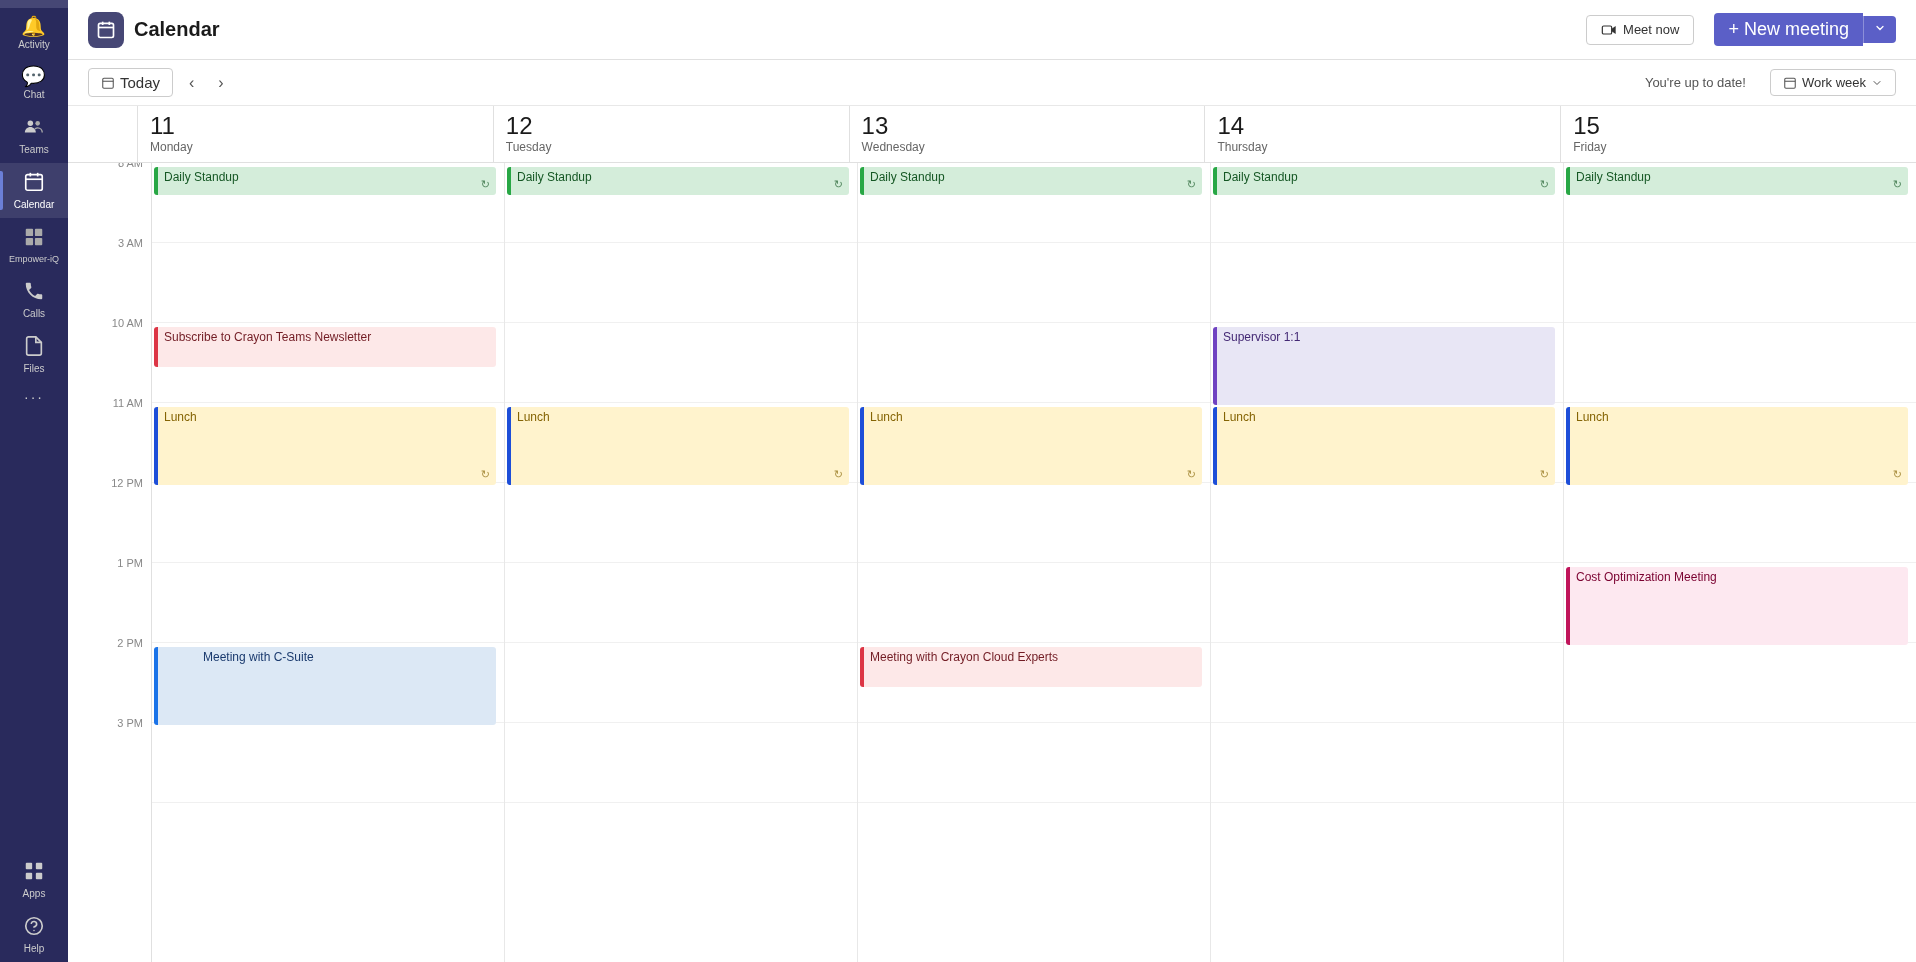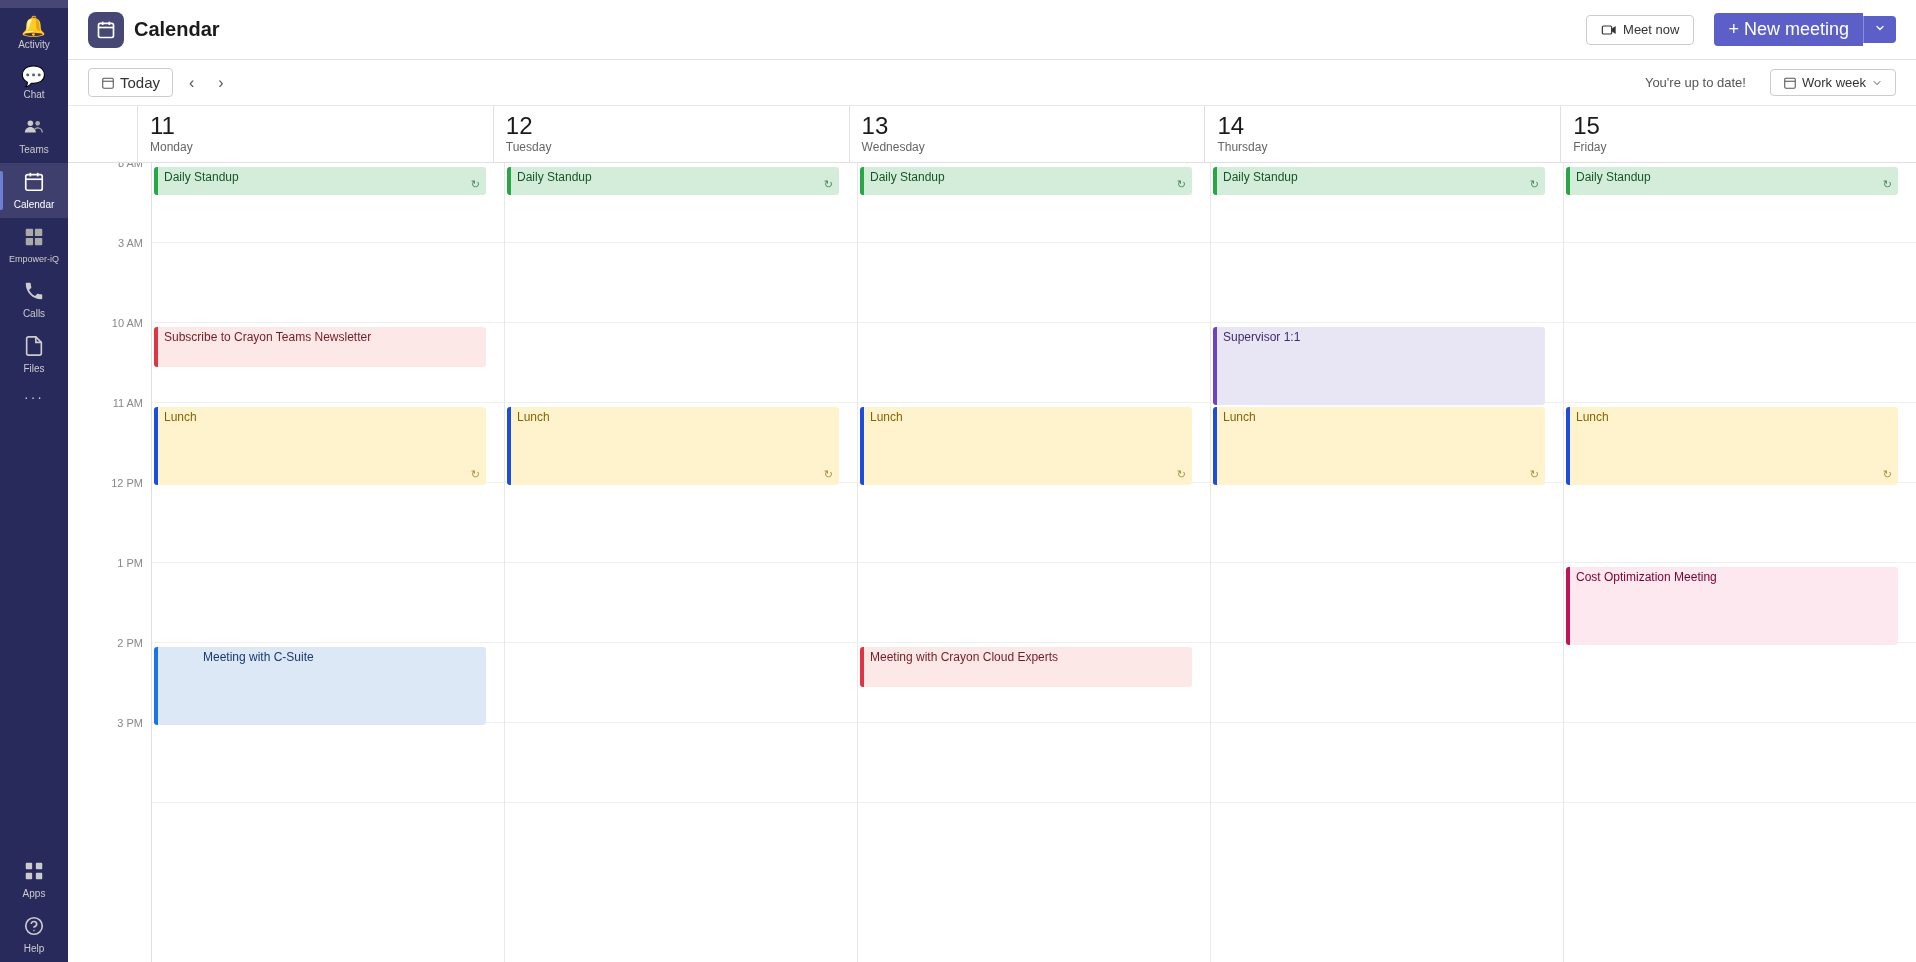--- a/index.html
+++ b/index.html
@@ -261,21 +261,21 @@
 
     
     .events-layer {
       position: absolute;
       top: 0; left: 0; right: 0; bottom: 0;
       pointer-events: none;
     }
     .cal-event {
       position: absolute;
       left: 2px;
-      right: 18px;
+      right: 8px;
       border-radius: 3px;
       padding: 3px 6px;
       font-size: 12px;
       overflow: hidden;
       cursor: pointer;
       pointer-events: all;
     }
     .cal-event .event-title {
       font-weight: 500;
       white-space: nowrap;

